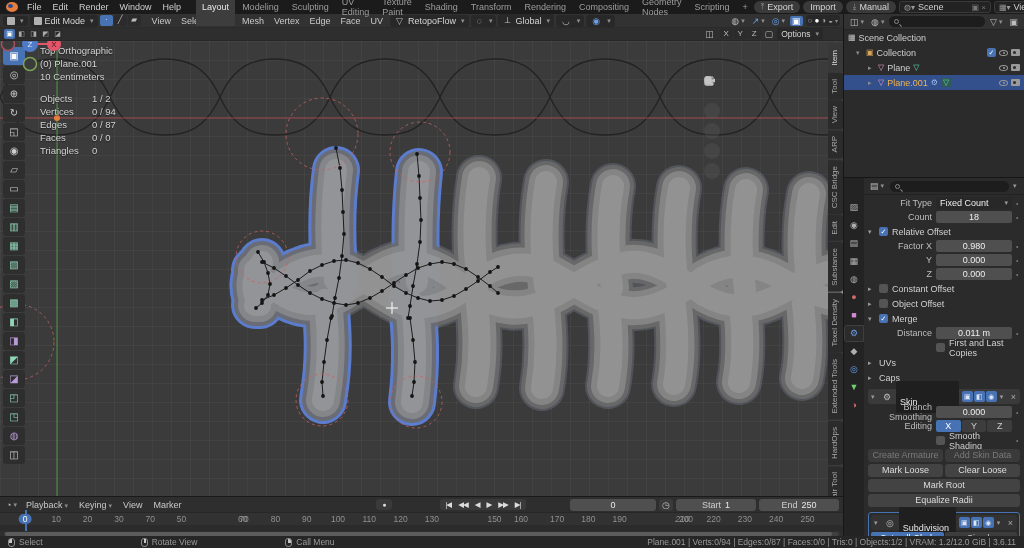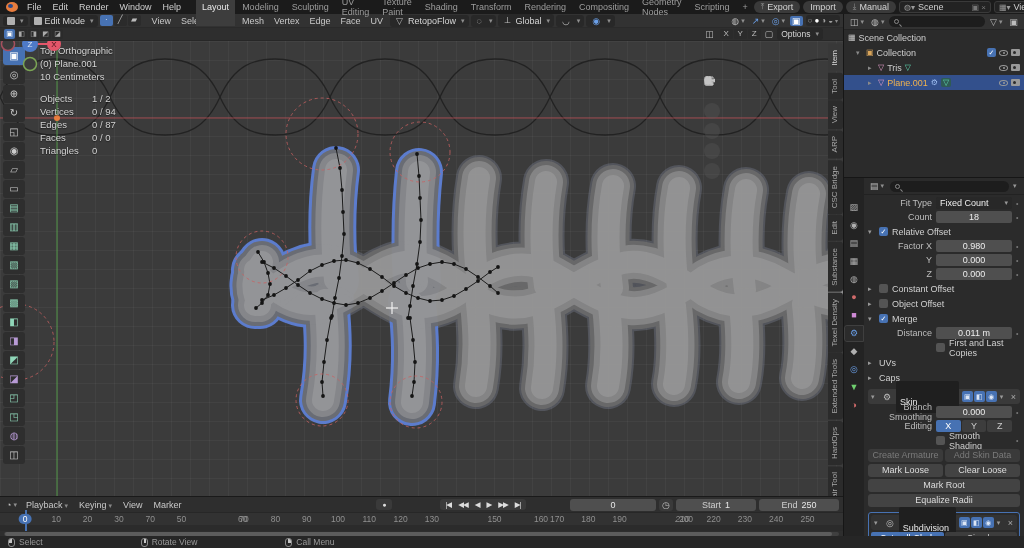--- a/index.html
+++ b/index.html
@@ -518,21 +518,21 @@
             <span class="rlabel" style="left: 212.8px; margin-left: 30px;">60</span>
             <span class="rlabel" style="left: 244.1px; text-align: right;">70</span>
             <span class="rlabel" style="left: 275.4px;">80</span>
             <span class="rlabel" style="left: 306.7px;">90</span>
             <span class="rlabel" style="left: 338px;">100</span>
             <span class="rlabel" style="left: 369.3px;">110</span>
             <span class="rlabel" style="left: 400.6px;">120</span>
             <span class="rlabel" style="left: 431.9px;">130</span>
             <span class="rlabel" style="left: 463.2px; margin-top: 35px;">140</span>
             <span class="rlabel" style="left: 494.5px;">150</span>
-            <span class="rlabel" style="left: 541px;">160</span>
+            <span class="rlabel" style="left: 521px;">160</span>
             <span class="rlabel" style="left: 557.1px;">170</span>
             <span class="rlabel" style="left: 588.4px;">180</span>
             <span class="rlabel" style="left: 619.7px;">190</span>
             <span class="rlabel" style="left: 651px; margin-left: 35px;">200</span>
             <span class="rlabel" style="left: 682.3px; font-style: italic;">210</span>
             <span class="rlabel" style="left: 713.6px;">220</span>
             <span class="rlabel" style="left: 744.9px;">230</span>
             <span class="rlabel" style="left: 776.2px;">240</span>
             <span class="rlabel" style="left: 807.5px;">250</span>
           </div>
@@ -563,21 +563,21 @@
           <span class="oic" style="color:#d9a55a">▣</span>
           <span class="name">Collection</span>
           <span class="sp"></span>
           <span class="cb"></span>
           <span class="eye"></span>
           <span class="cam"></span>
         </div>
         <div class="olrow" style="padding-left:24px">
           <span class="car">▸</span>
           <span class="oic" style="color:#e09ac8">▽</span>
-          <span class="name">Tris</span>
+          <span class="name">Plane</span>
           <span class="oic" style="color:#5fd6b0">▽</span>
           <span class="sp"></span>
           <span class="eye"></span>
           <span class="cam"></span>
         </div>
         <div class="olrow sel" style="padding-left:24px">
           <span class="car">▸</span>
           <span class="oic" style="color:#e09ac8">▽</span>
           <span class="name">Plane.001</span>
           <span class="oic" style="color:#9dbdf0">⚙</span>
@@ -766,14 +766,15 @@
         <span>Select</span>
       </div>
     <div class="hint g1">
         <span class="mouse m"></span>
         <span>Rotate View</span>
       </div>
     <div class="hint g2">
         <span class="mouse r"></span>
         <span>Call Menu</span>
       </div>
+    <div class="sright">Plane.001 | Verts:0/94 | Edges:0/87 | Faces:0/0 | Tris:0 | Objects:1/2 | VRAM: 1.2/12.0 GiB | 3.6.11</div>
   </div>
 </div>
 
 </body></html>

